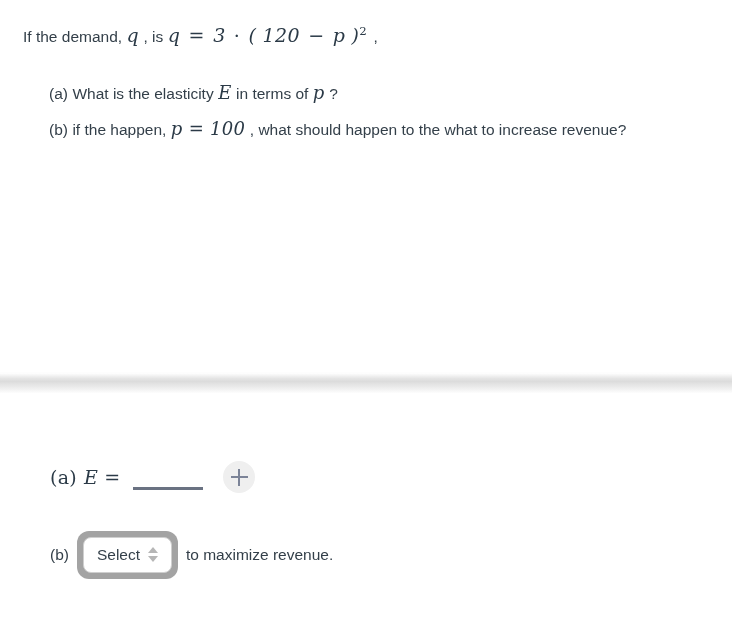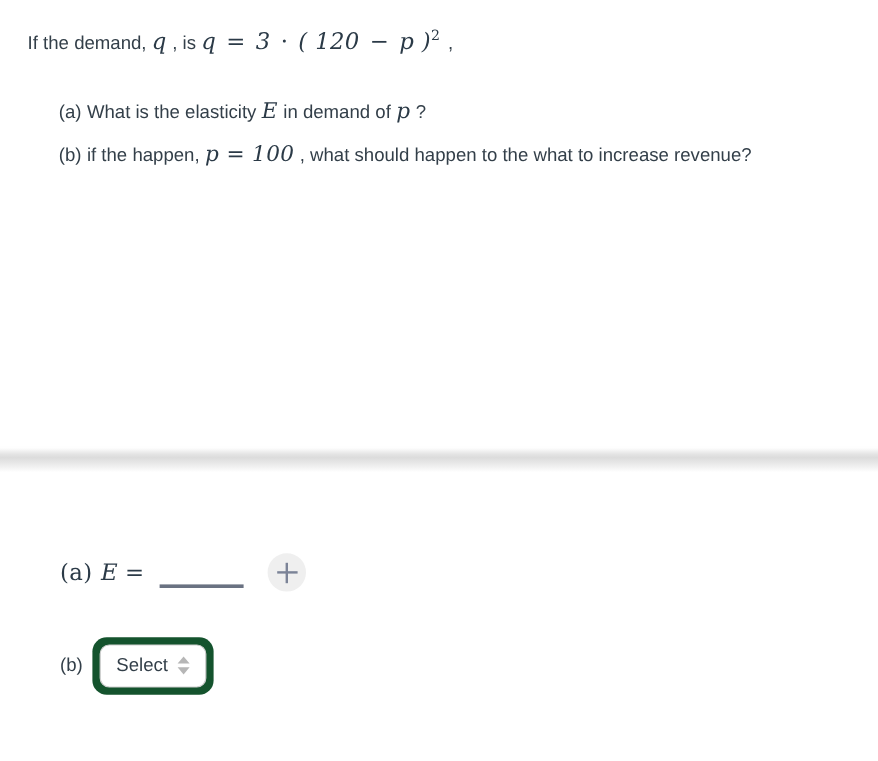--- a/index.html
+++ b/index.html
@@ -162,21 +162,21 @@
     display: flex;
     align-items: center;
     white-space: nowrap;
   }
   #answer-row-b .prose { font-size: 15.5px; }
 
   #select-wrapper {
     display: inline-flex;
     align-items: center;
     justify-content: center;
-    background: #14532d;
+    background: #a3a3a3;
     border-radius: 12px;
     padding: 6px;
     margin: 0 8px;
   }
   #select-control {
     display: inline-flex;
     align-items: center;
     gap: 8px;
     background: #ffffff;
     border: 1px solid #cfcfcf;
@@ -228,21 +228,21 @@
       <span class="up">)</span><sup>2</sup>
     </span><span class="prose">,</span>
   </div>
 
   <div id="question-list">
 
     <div class="question-row">
       <span class="prose">(a)</span>
       <span class="prose">What is the elasticity</span>
       <span class="math">E</span>
-      <span class="prose">in demand of</span>
+      <span class="prose">in terms of</span>
       <span class="math">p</span>
       <span class="prose">?</span>
     </div>
 
     <div class="question-row">
       <span class="prose">(b)</span>
       <span class="prose">if the happen,</span>
       <span class="math">p = 100</span>
       <span class="prose">, what should happen to the what to increase revenue?</span>
     </div>
@@ -270,15 +270,16 @@
     <span id="select-wrapper">
       <span id="select-control">
         <span id="select-value" title="Select">Select</span>
         <span class="spinner-icon">
           <span class="tri-up"></span>
           <span class="tri-down"></span>
         </span>
       </span>
     </span>
 
+    <span class="prose">to maximize revenue.</span>
   </div>
 
 </div>
 
 </body></html>

